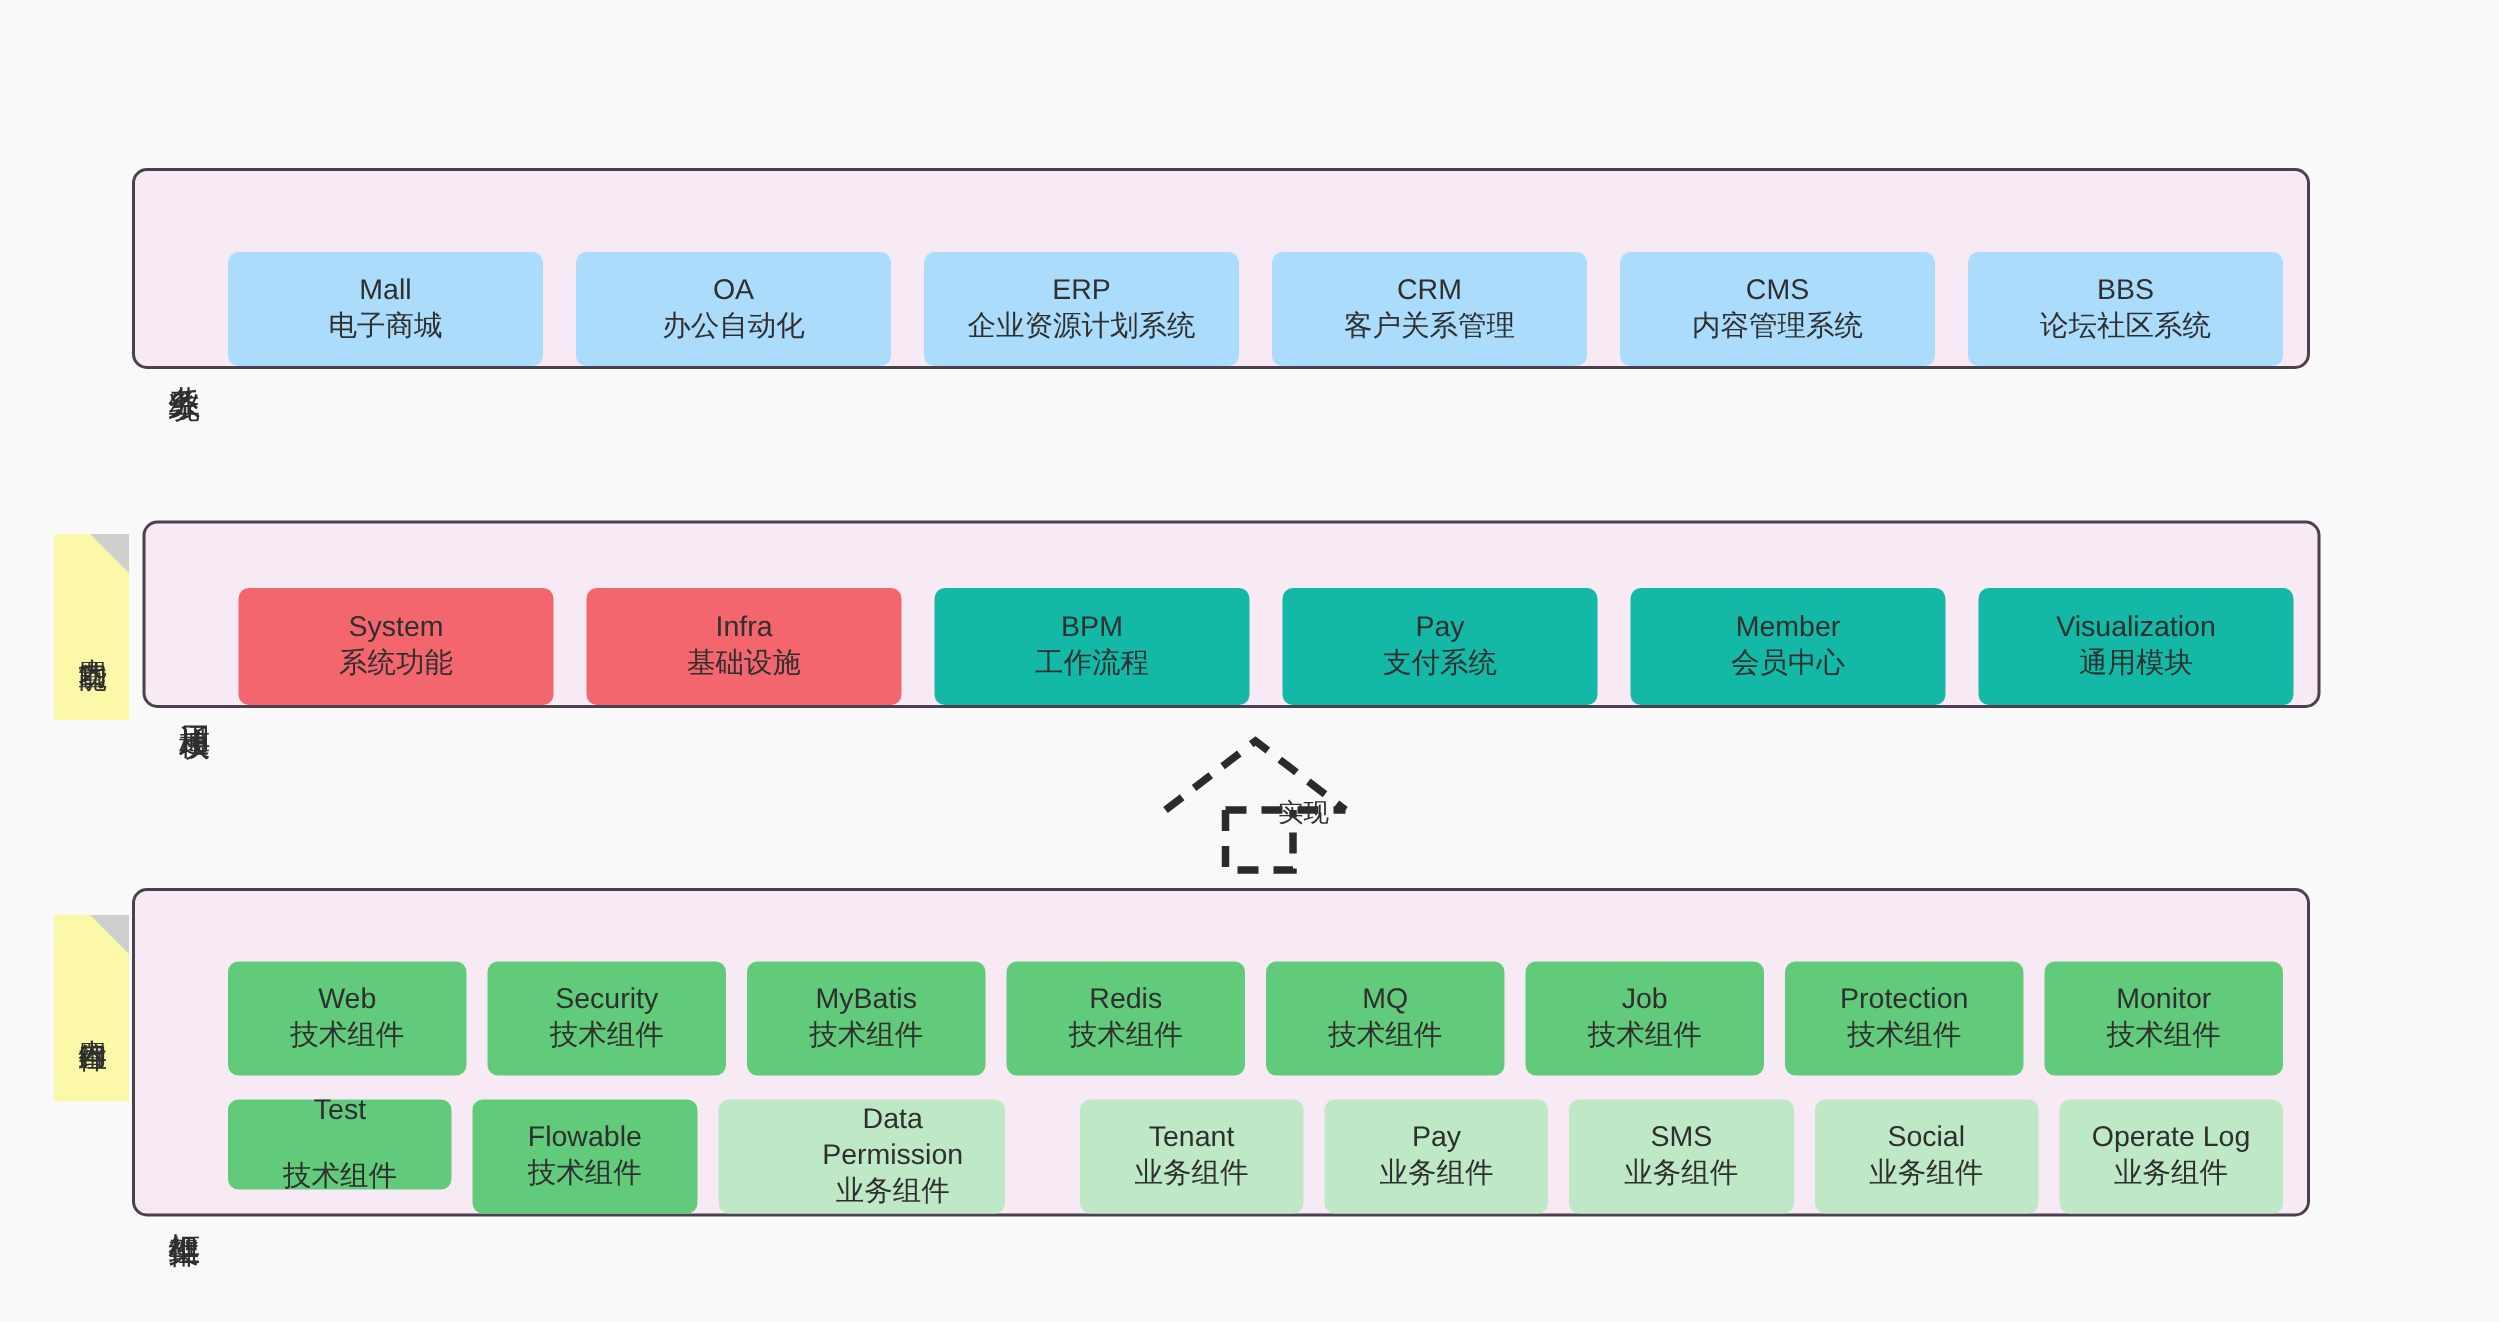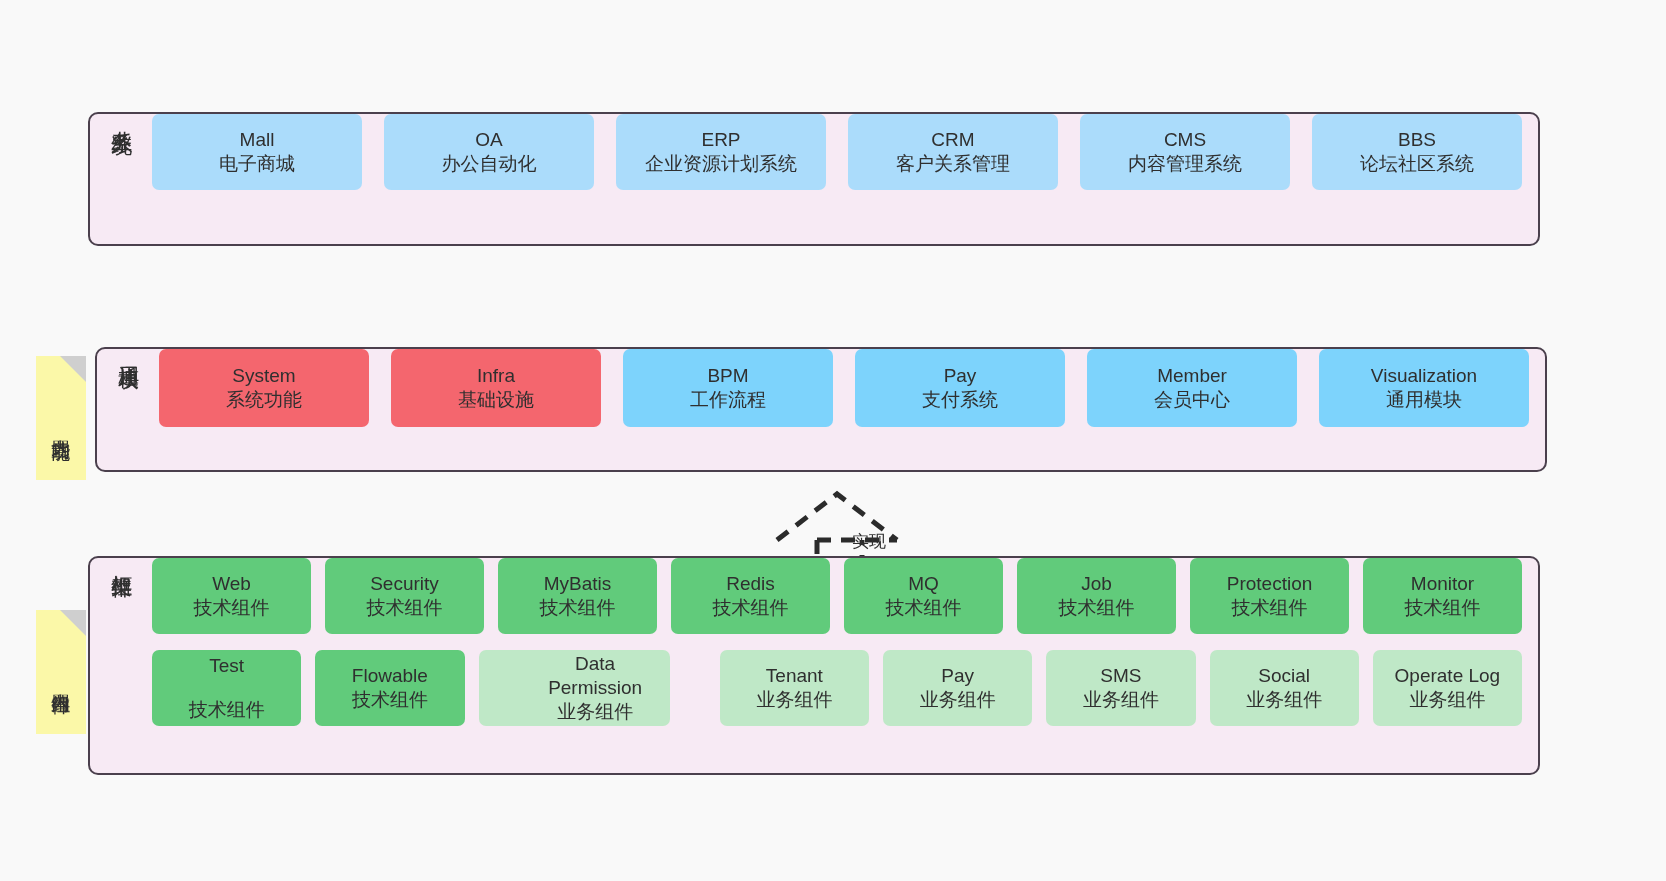--- a/index.html
+++ b/index.html
@@ -24,21 +24,21 @@
   }
 
   
   .section {
     position: absolute;
     box-sizing: border-box;
     background: #f7eaf4;
     border: 2px solid #4b404d;
     border-radius: 10px;
     display: flex;
-    align-items: flex-start;
+    align-items: flex-end;
   }
 
   .section-label {
     flex: 0 0 auto;
     width: 40px;
     display: flex;
     align-items: center;
     justify-content: center;
     font-size: 21px;
     line-height: 1.12;
@@ -77,21 +77,21 @@
     color: #2f2f2f;
     box-sizing: border-box;
     padding: 6px 4px;
   }
   .card .t { display:block; }
   .card .s { display:block; }
 
   
   .c-blue        { background: #abdcfb; }
   .c-red         { background: #f4666e; }
-  .c-pink        { background: #7dd3fc; }
+  .c-pink        { background: #14b8a6; }
   .c-green       { background: #61cb7b; }
   .c-lightgreen  { background: #bfe8c7; }
 
   
   .note {
     position: absolute;
     background: #fbf8a8;
     color: #2f2f2f;
     font-size: 19px;
     line-height: 1.14;
@@ -214,21 +214,21 @@
       <line x1="45" y1="52" x2="125" y2="52" stroke="#2b2b2b" stroke-width="5" stroke-dasharray="14,10"></line>
     </svg>
     <span class="conn-label" style="left:78px; transform:none; bottom:30px;">实现</span>
   </div>
 
   <div class="note" style="left:36px; top:610px; width:50px; height:124px;">
     <span class="fold"></span>
     <span>内置组件</span>
   </div>
 
-  <div class="section" style="left:88px; top:556px; width:1452px; height:219px;">
+  <div class="section" style="left:88px; top:592px; width:1452px; height:219px;">
     <div class="section-label">框架组件</div>
     <div class="cards" style="gap:16px;">
 
       <div class="card-row" style="gap:14px;">
         <div class="card c-green" style="height:76px;">
           <span class="t">Web</span>
           <span class="s">技术组件</span>
         </div>
         <div class="card c-green" style="height:76px;">
           <span class="t">Security</span>
@@ -254,21 +254,21 @@
           <span class="t">Protection</span>
           <span class="s">技术组件</span>
         </div>
         <div class="card c-green" style="height:76px;">
           <span class="t">Monitor</span>
           <span class="s">技术组件</span>
         </div>
       </div>
 
       <div class="card-row" style="gap:14px;">
-        <div class="card c-green" style="height:76px;gap:20px;">
+        <div class="card c-green" style="height:60px;gap:20px;">
           <span class="t">Test</span>
           <span class="s">技术组件</span>
         </div>
         <div class="card c-green" style="height:76px;">
           <span class="t">Flowable</span>
           <span class="s">技术组件</span>
         </div>
         <div class="card c-lightgreen" style="height:76px;padding-left:46px;">
           <span class="t" style="max-width:110px;">Data Permission</span>
           <span class="s">业务组件</span>

